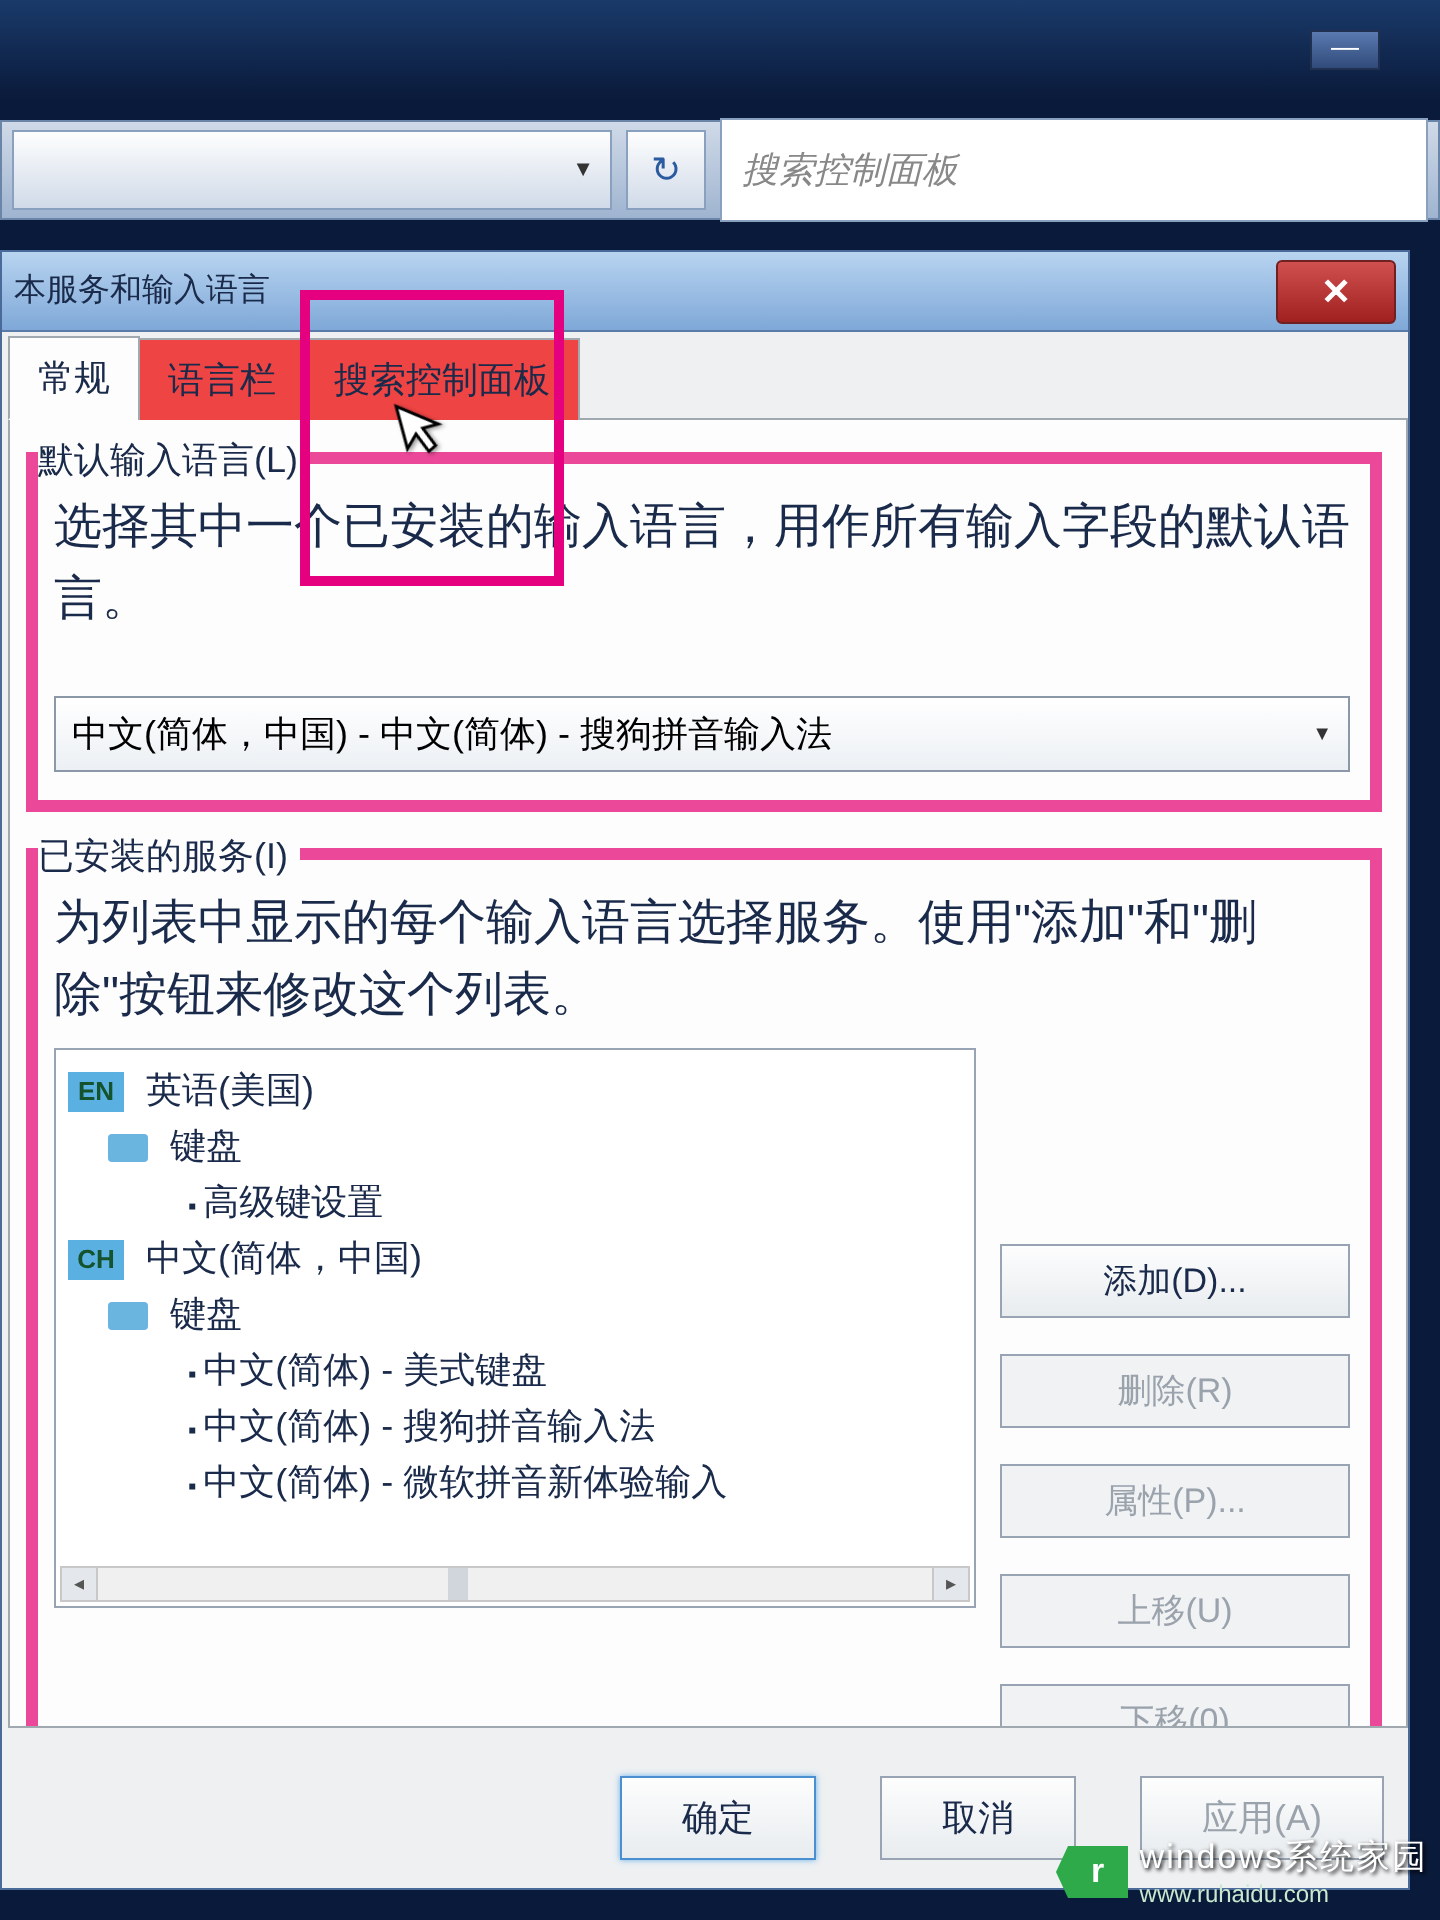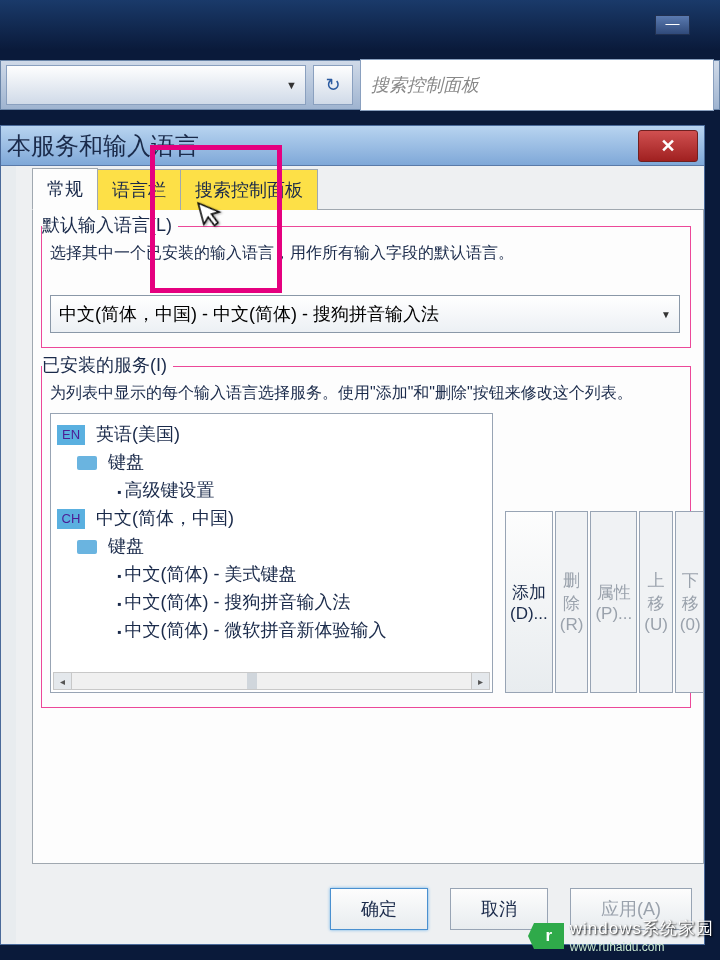--- a/index.html
+++ b/index.html
@@ -86,90 +86,89 @@
   .dialog-titlebar {
     height: 40px;
     background: linear-gradient(to bottom, #b8d4f0, #7fa8d8);
     display: flex;
     align-items: center;
     justify-content: space-between;
     border-bottom: 1px solid #5a7aa8;
   }
   .dialog-title {
     padding-left: 6px;
-    font-size: 24px;
+    font-size: 16px;
     color: #1a2a4a;
   }
   .close-btn {
     width: 60px; height: 32px;
     margin-right: 6px;
     background: linear-gradient(to bottom, #d05050, #a02020);
     border: 1px solid #702020;
     border-radius: 3px;
     color: #fff;
     font-size: 18px;
     font-weight: bold;
     display: flex; align-items: center; justify-content: center;
   }
   .dialog-body {
-    padding: 4px 0 0 16px;
+    padding: 4px 0 0 3px;
     background: #eef0f2;
     height: calc(100% - 40px);
     position: relative;
-    margin-left: 15px;
   }
   
   .tab-strip {
     display: flex;
     padding-left: 0;
     border-bottom: 1px solid #a0a8b0;
     height: 40px;
     align-items: flex-end;
   }
   .tab {
     padding: 8px 14px;
     border: 1px solid #a0a8b0;
     border-bottom: none;
-    background: #fde047;
+    background: #ef4444;
     font-size: 18px;
     color: #1a2a4a;
     position: relative;
     bottom: -1px;
     margin-right: -1px;
   }
   .tab.active {
     background: #fdfdfd;
     border-bottom: 1px solid #fdfdfd;
   }
   .tab-content {
     background: #fdfdfd;
     border: 1px solid #a0a8b0;
     border-top: none;
     height: calc(100% - 120px);
     padding: 10px 8px;
     overflow: hidden;
   }
   
   .group {
-    border: 1px solid #ec4899;
+    border: 6px solid #ec4899;
     margin: 6px 4px 18px 0;
     padding: 14px 10px 14px 8px;
     position: relative;
   }
   .group-title {
     position: absolute;
     top: -14px;
     left: 0;
     background: #fdfdfd;
     padding: 0 6px 0 0;
     font-size: 18px;
     color: #1a2a4a;
   }
   .group-desc {
-    font-size: 16px;
+    font-size: 24px;
     color: #1a2a4a;
     margin-bottom: 4px;
     line-height: 1.5;
   }
   .lang-select {
     width: 100%;
     margin-top: 30px;
     padding: 6px 8px;
     font-size: 18px;
     border: 1px solid #8a98a8;
@@ -192,23 +191,23 @@
     padding: 6px;
     font-size: 18px;
     color: #1a2a4a;
     height: 280px;
     position: relative;
   }
   .tree .lang-badge {
     display: inline-block;
     width: 28px; height: 20px;
     background: #5ab0e0;
-    color: #4c1d95;
+    color: #14532d;
     font-size: 13px;
-    font-weight: normal;
+    font-weight: bold;
     text-align: center;
     line-height: 20px;
     vertical-align: middle;
     margin-right: 6px;
   }
   .tree .kb-icon {
     display: inline-block;
     width: 20px; height: 14px;
     background: #6ab4e0;
     border-radius: 2px;
@@ -227,42 +226,43 @@
     border: 1px solid #c8c8c8;
     display: flex;
     align-items: center;
   }
   .tree-scroll .sbtn { width: 18px; height: 100%; background: #e4e8ec; border-right: 1px solid #c8c8c8; display:flex;align-items:center;justify-content:center;font-size:10px;color:#555;}
   .tree-scroll .sbtn.r { border-left: 1px solid #c8c8c8; border-right:none;}
   .tree-scroll .thumb { width: 10px; height: 100%; background: #d0d6dc; margin-left: 175px;}
   .btns-col {
     width: 175px;
     display: flex;
-    gap: 2px;
+    flex-direction: column;
+    gap: 18px;
     padding-top: 98px;
   }
   .btns-col button {
     padding: 6px 4px;
     font-size: 17px;
     background: linear-gradient(to bottom, #fdfdfd, #e8ecef);
     border: 1px solid #98a4b4;
     color: #1a2a4a;
     text-align: center;
   }
   .btns-col button:disabled {
     color: #9aa2ac;
     background: #f0f2f4;
   }
   
   .dialog-footer {
     position: absolute;
     bottom: 14px;
     right: 12px;
     display: flex;
-    gap: 22px;
+    gap: 32px;
   }
   .dialog-footer button {
     padding: 8px 30px;
     font-size: 18px;
     background: linear-gradient(to bottom, #fdfdfd, #e8ecef);
     border: 1px solid #98a4b4;
     color: #1a2a4a;
   }
   .dialog-footer button.ok {
     border: 1px solid #4a90d0;

